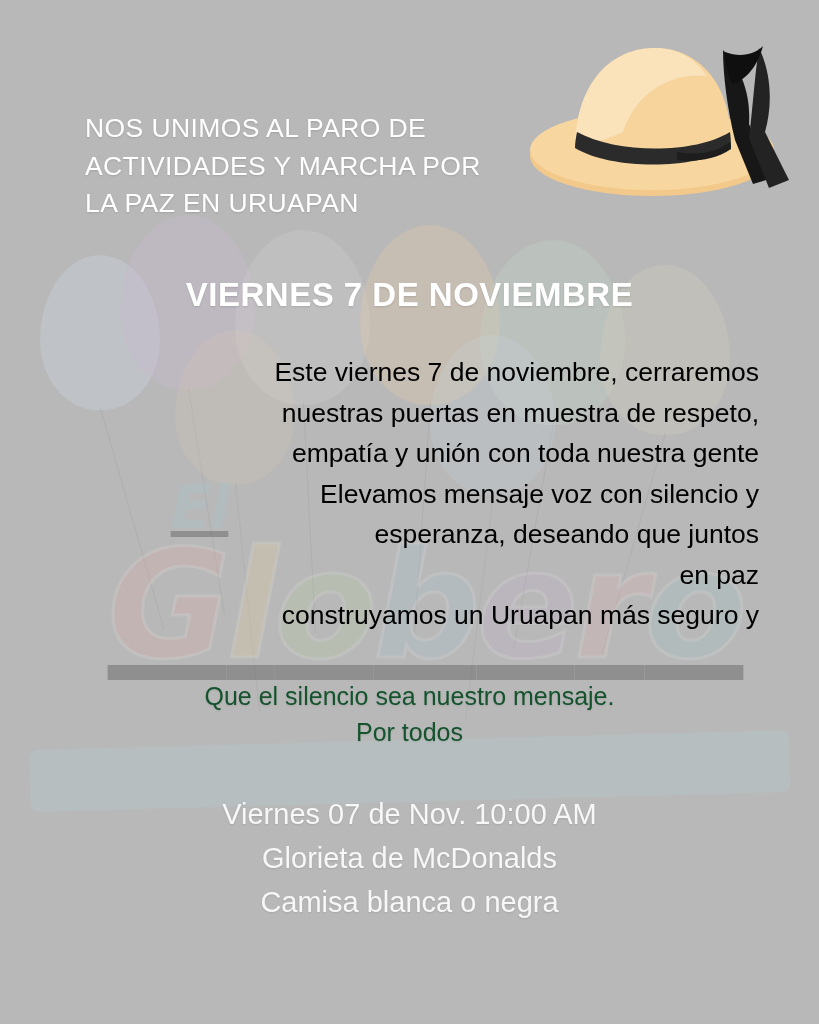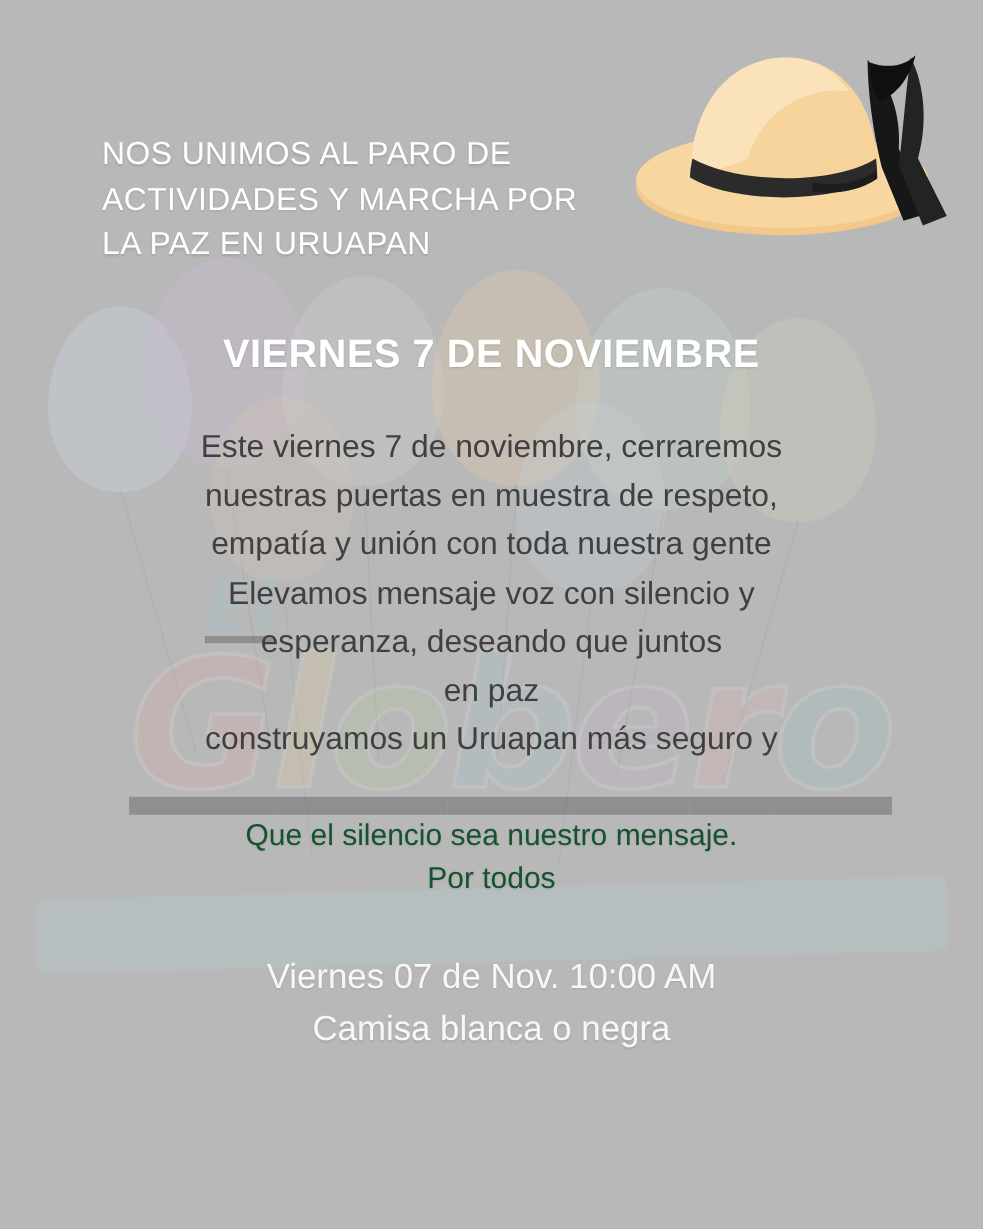--- a/index.html
+++ b/index.html
@@ -153,22 +153,22 @@
     font-weight: bold;
     letter-spacing: 0.5px;
     text-shadow: 0 1px 2px rgba(0,0,0,0.12);
   }
 
   .body-copy {
     position: absolute;
     left: 60px;
     right: 60px;
     top: 352px;
-    text-align: center;
-    color: #404040;
+    text-align: right;
+    color: #000000;
     font-size: 26.5px;
     line-height: 1.53;
     font-weight: 400;
   }
 
   .message {
     position: absolute;
     left: 60px;
     right: 60px;
     top: 678px;
@@ -249,17 +249,18 @@
       <div>construyamos un Uruapan más seguro y</div>
     </div>
 
     <div class="message">
       <div>Que el silencio sea nuestro mensaje.</div>
       <div>Por todos</div>
     </div>
 
     <div class="details">
       <div>Viernes 07 de Nov. 10:00 AM</div>
+      <div>Glorieta de McDonalds</div>
       <div>Camisa blanca o negra</div>
     </div>
 
   </div>
 </div>
 
 </body></html>

